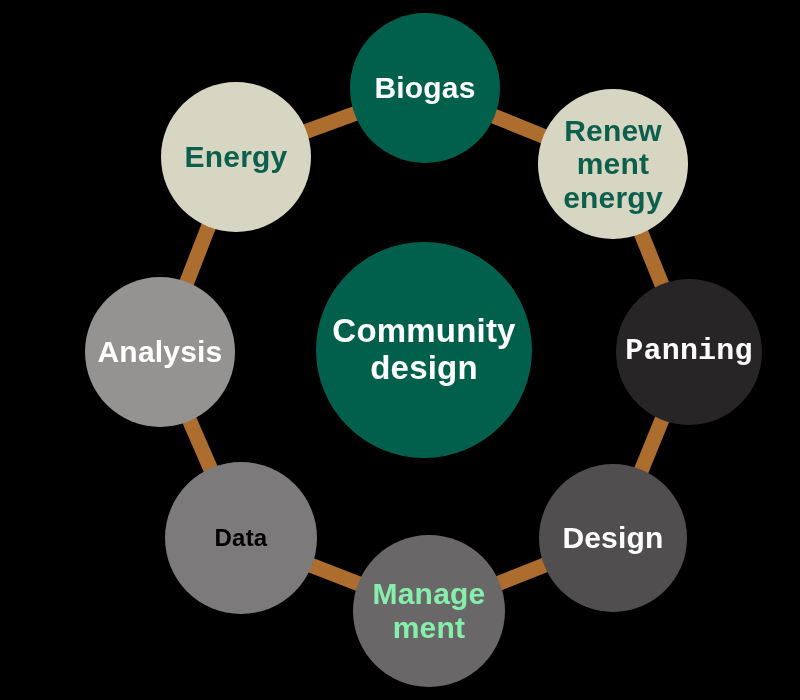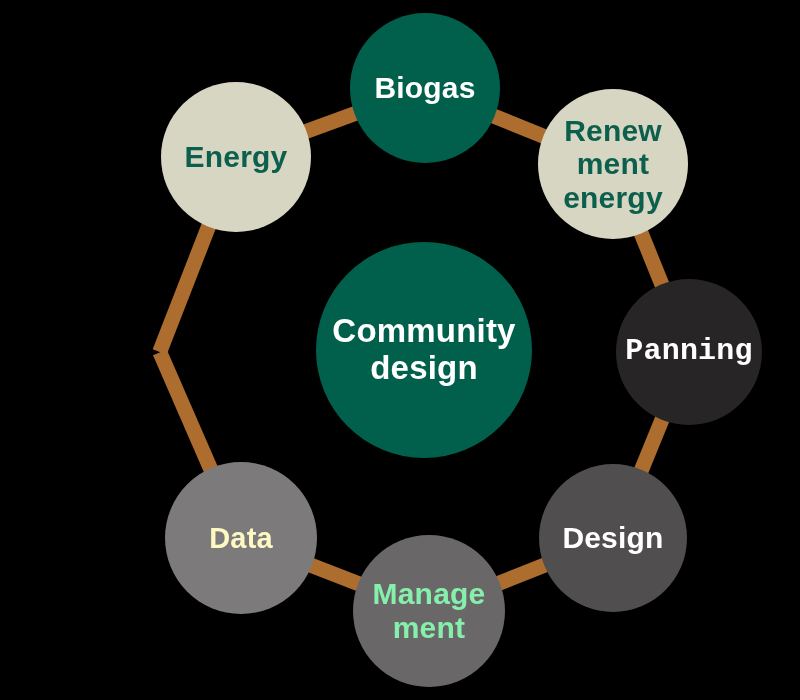--- a/index.html
+++ b/index.html
@@ -73,23 +73,28 @@
       <div class="node-label">
         <div>Design</div>
       </div>
     </div>
     <div class="node" style="left: 353px; top: 535px; width: 152px; height: 152px; background: rgb(106, 103, 104); color: #86efac; font-size: 30px;">
       <div class="node-label">
         <div>Manage</div>
         <div>ment</div>
       </div>
     </div>
-    <div class="node" style="left: 165px; top: 462px; width: 152px; height: 152px; background: rgb(124, 122, 123); color: #fef9c3; font-size: 29px;">
+    <div class="node" style="left: 165px; top: 462px; width: 152px; height: 152px; background: rgb(124, 122, 123); color: #000000; font-size: 24px;">
       <div class="node-label">
         <div>Data</div>
+      </div>
+    </div>
+    <div class="node" style="left: 85px; top: 277px; width: 150px; height: 150px; background: rgb(148, 147, 146); color: rgb(255, 255, 255); font-size: 30px;">
+      <div class="node-label">
+        <div>Analysis</div>
       </div>
     </div>
     <div class="node" style="left: 161px; top: 82px; width: 150px; height: 150px; background: rgb(214, 214, 194); color: rgb(13, 95, 77); font-size: 30px;">
       <div class="node-label">
         <div>Energy</div>
       </div>
     </div>
   </div>
 
 </body></html>

